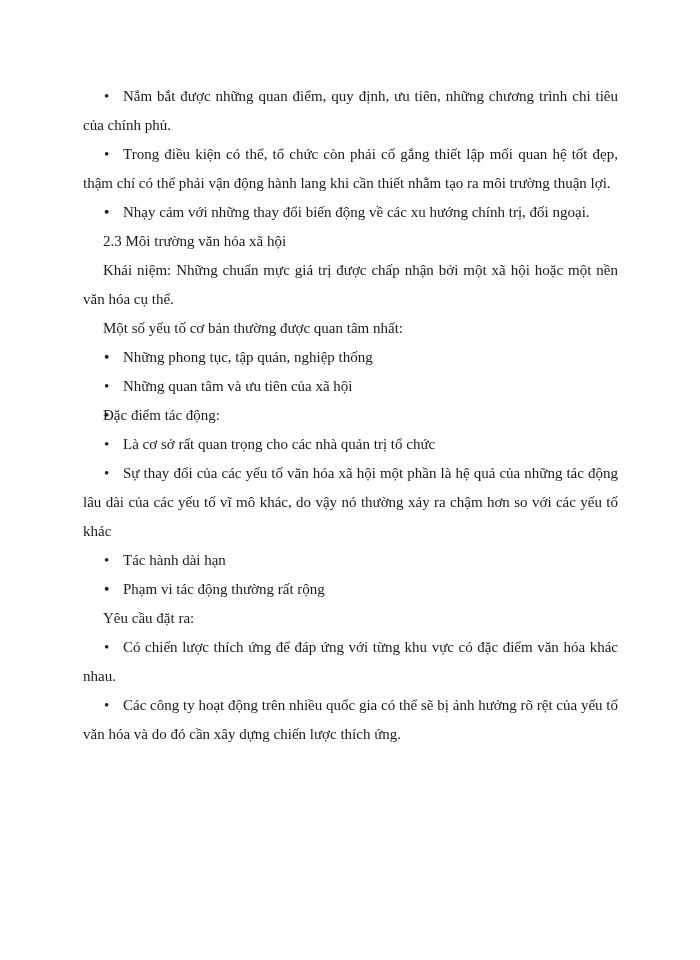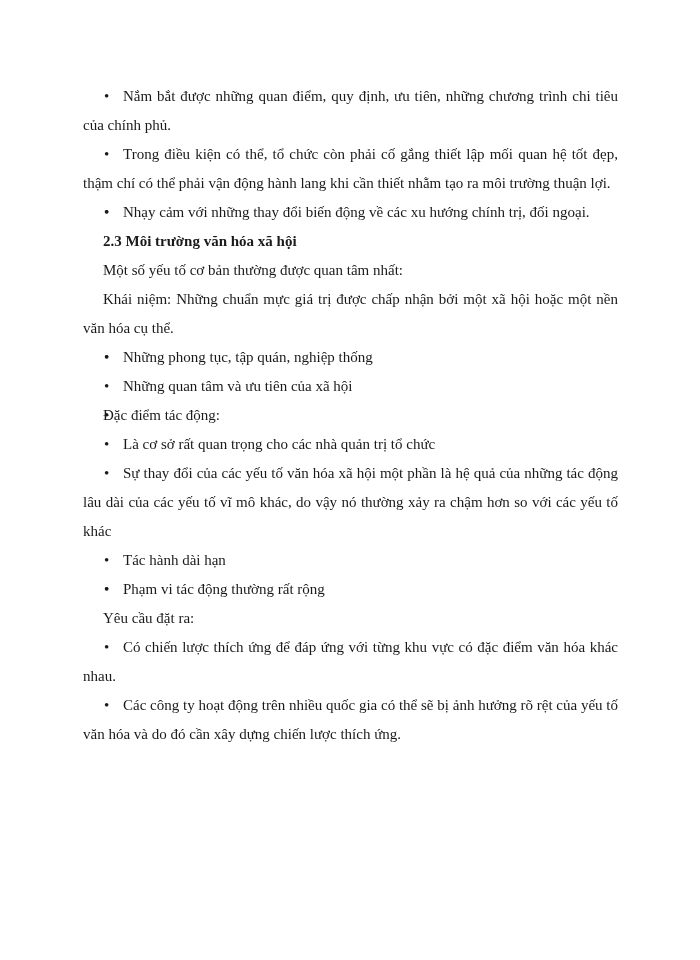--- a/index.html
+++ b/index.html
@@ -6,33 +6,33 @@
     body { width: 700px; height: 960px; position: relative; overflow: hidden; }
     .page {
       position: absolute; left: 83px; top: 82px; width: 535px;
       font-family: "Liberation Serif", "DejaVu Serif", serif;
       font-size: 15px; color: #1a1a1a; line-height: 29px;
     }
     .p { margin: 0; text-align: justify; }
     .indent { text-indent: 20px; }
     .bullet { position: relative; padding-left: 0; text-indent: 40px; text-align: justify; margin: 0; }
     .bullet .dot { position: absolute; left: 21px; top: 0; text-indent: 0; }
-    .heading { margin: 0; padding-left: 20px; font-weight: bold; }
+    .heading { margin: 0; padding-left: 20px; font-weight: normal; }
   </style>
 </head>
 <body>
 
 <div class="page">
   <p class="bullet"><span class="dot">•</span><span>Nắm bắt được những quan điểm, quy định, ưu tiên, những chương trình chi tiêu của chính phủ.</span></p>
   <p class="bullet"><span class="dot">•</span><span>Trong điều kiện có thể, tổ chức còn phải cố gắng thiết lập mối quan hệ tốt đẹp, thậm chí có thể phải vận động hành lang khi cần thiết nhằm tạo ra môi trường thuận lợi.</span></p>
   <p class="bullet"><span class="dot">•</span></p>
   <p class="bullet"><span class="dot">•</span><span>Nhạy cảm với những thay đổi biến động về các xu hướng chính trị, đối ngoại.</span></p>
   <p class="heading">2.3 Môi trường văn hóa xã hội</p>
+  <p class="p indent">Khái niệm: Những chuẩn mực giá trị được chấp nhận bởi một xã hội hoặc một nền văn hóa cụ thể.</p>
   <p class="p indent">Một số yếu tố cơ bản thường được quan tâm nhất:</p>
-  <p class="p indent">Khái niệm: Những chuẩn mực giá trị được chấp nhận bởi một xã hội hoặc một nền văn hóa cụ thể.</p>
   <p class="bullet"><span class="dot">•</span></p>
   <p class="bullet"><span class="dot">•</span><span>Những phong tục, tập quán, nghiệp thống</span></p>
   <p class="bullet"><span class="dot">•</span><span>Những quan tâm và ưu tiên của xã hội</span></p>
   <p class="bullet"><span class="dot">•</span></p>
   <p class="p indent">Đặc điểm tác động:</p>
   <p class="bullet"><span class="dot">•</span><span>Là cơ sở rất quan trọng cho các nhà quản trị tổ chức</span></p>
   <p class="bullet"><span class="dot">•</span><span>Sự thay đổi của các yếu tố văn hóa xã hội một phần là hệ quả của những tác động lâu dài của các yếu tố vĩ mô khác, do vậy nó thường xảy ra chậm hơn so với các yếu tố khác</span></p>
   <p class="bullet"><span class="dot">•</span><span>Tác hành dài hạn</span></p>
   <p class="bullet"><span class="dot">•</span></p>
   <p class="bullet"><span class="dot">•</span><span>Phạm vi tác động thường rất rộng</span></p>

